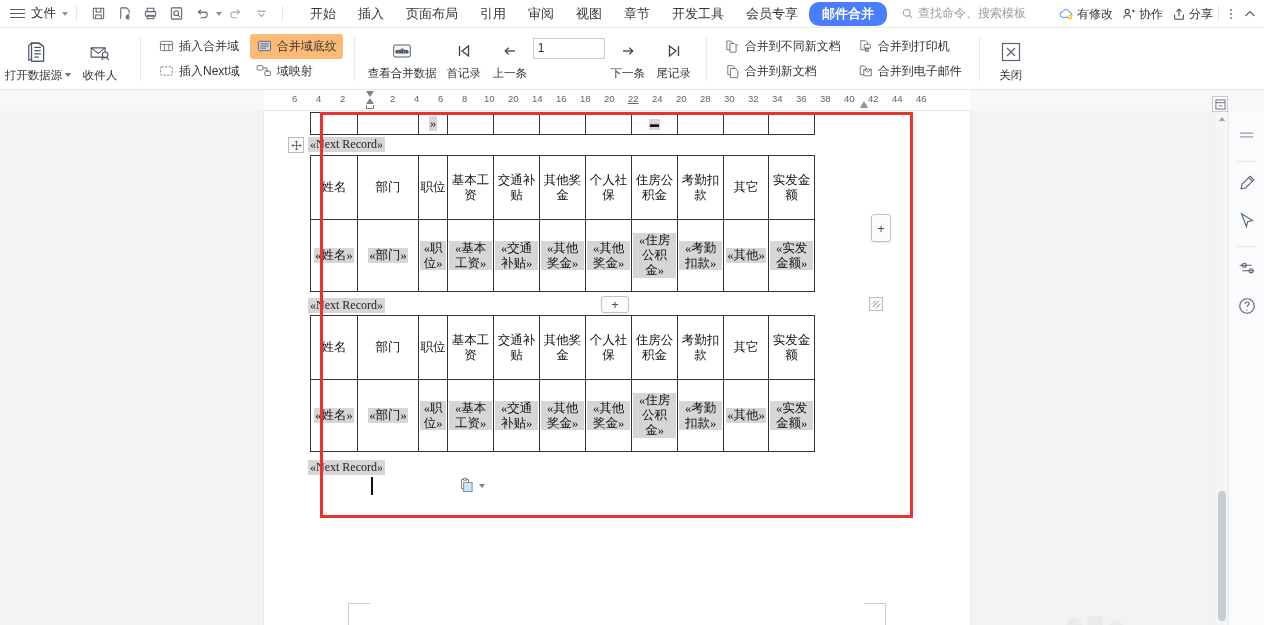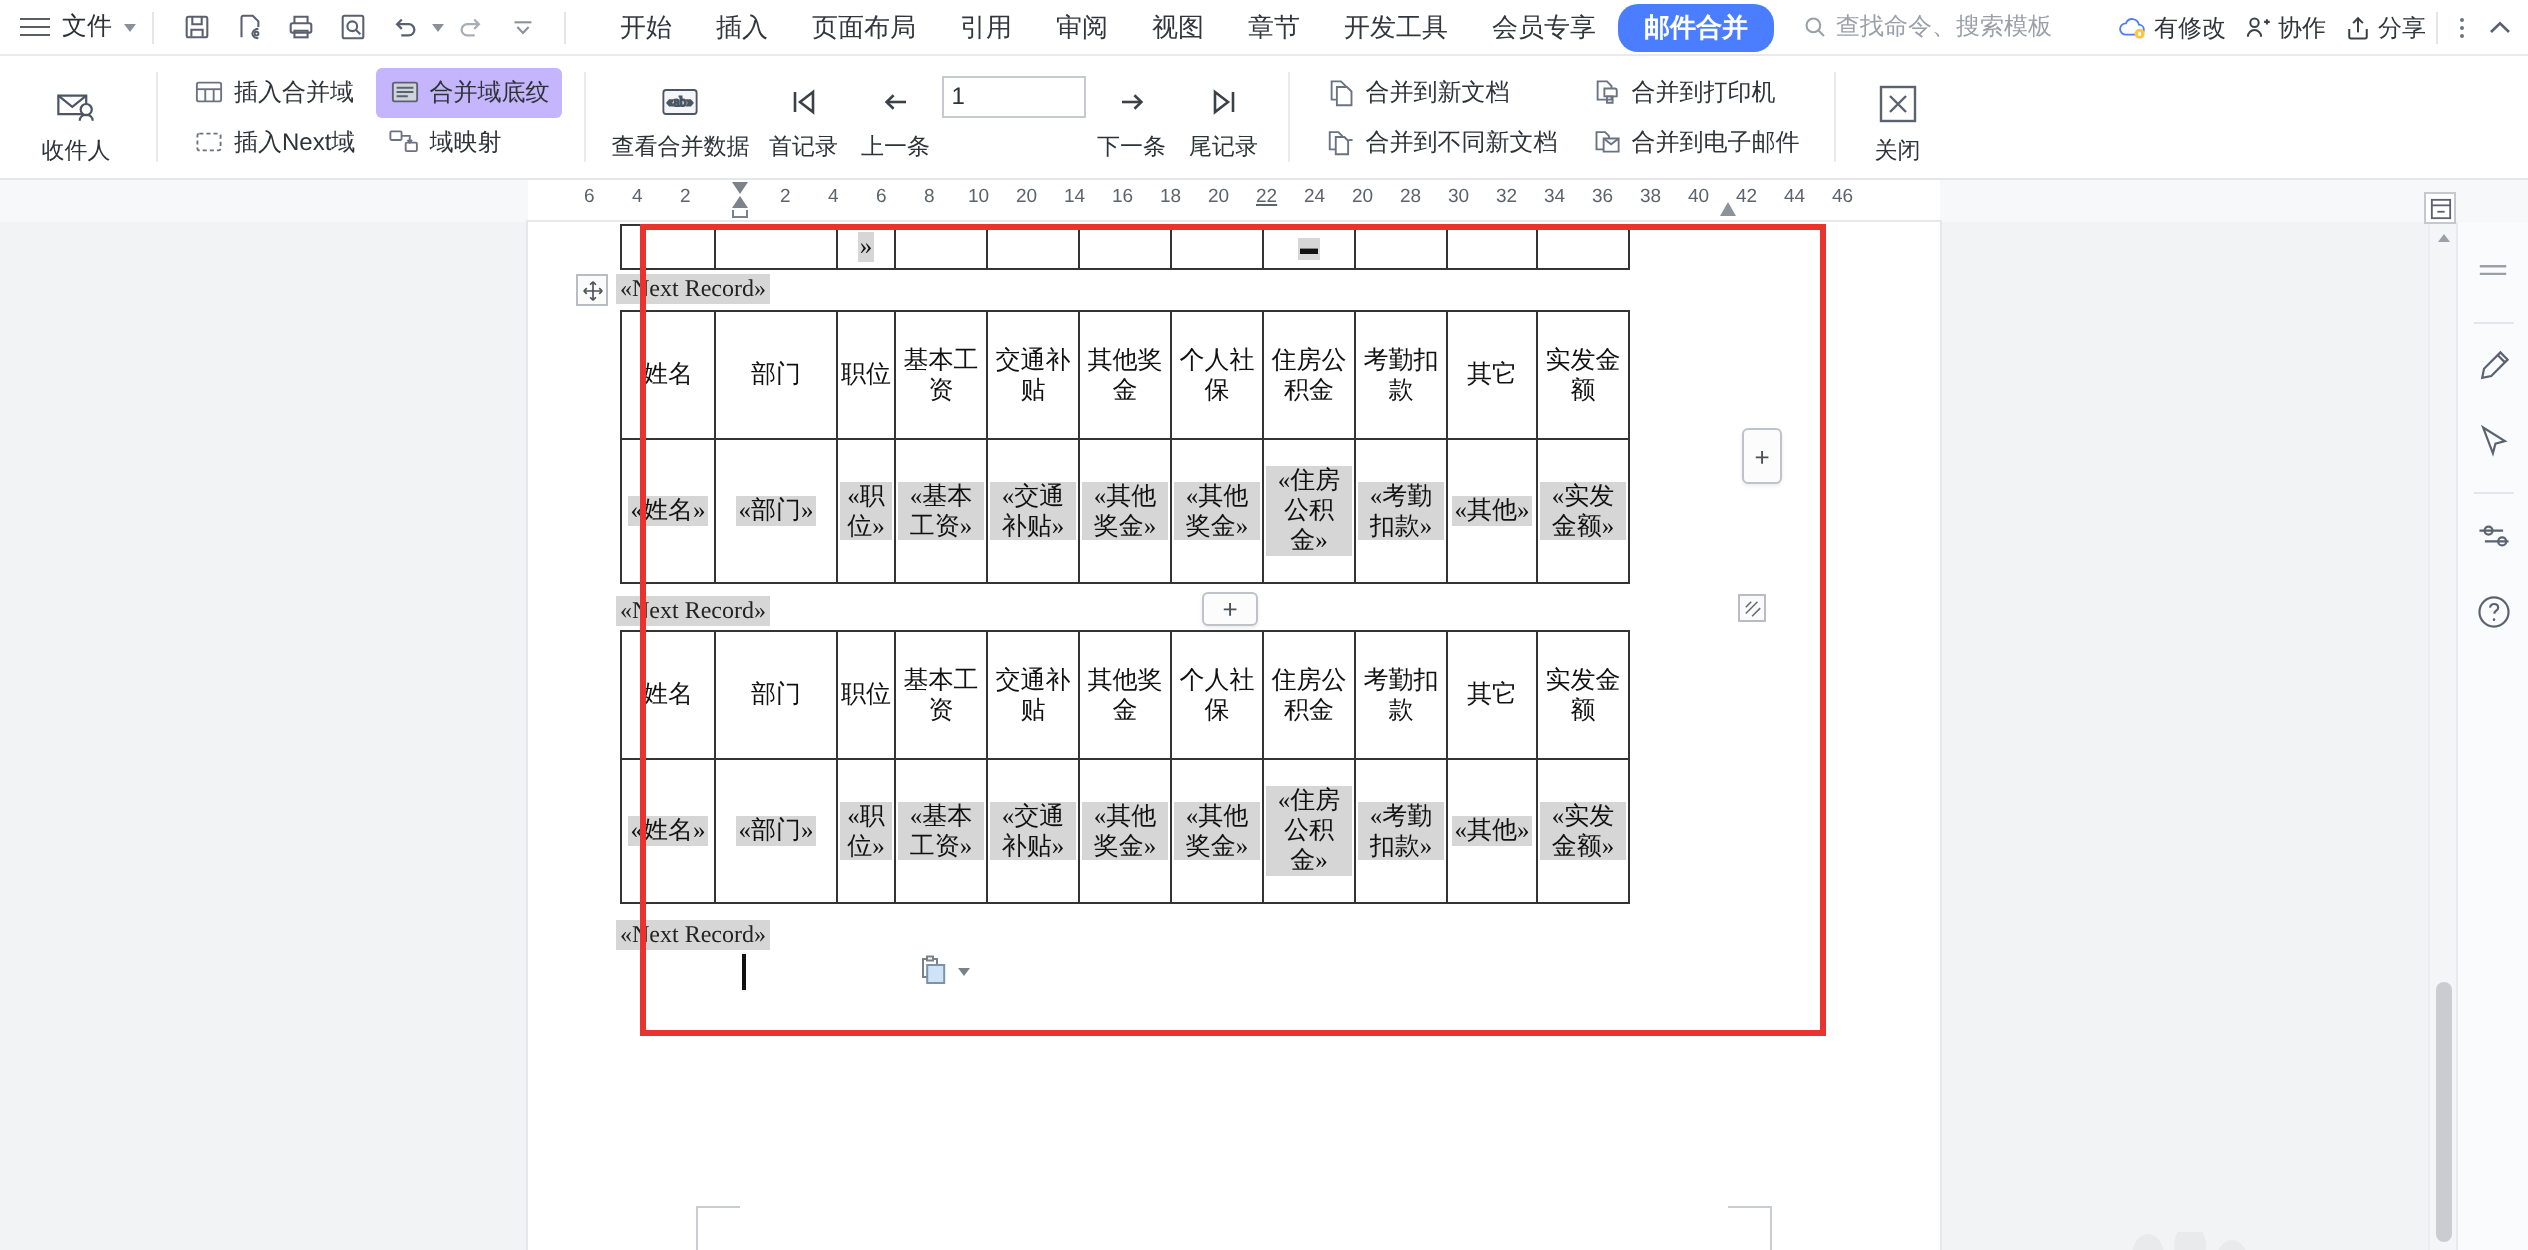--- a/index.html
+++ b/index.html
@@ -49,21 +49,21 @@
   .bigbtn { width: 62px; display: flex; flex-direction: column; align-items: center;
     justify-content: center; padding-top: 3px; }
   .bigbtn .bi { height: 28px; display: flex; align-items: center; justify-content: center; }
   .bigbtn .bl { font-size: 11.5px; color: #2e3338; margin-top: 2px; white-space: nowrap;
     display: flex; align-items: center; }
   .bigbtn .bl .tri { width:0;height:0;border-left:3px solid transparent;border-right:3px solid transparent;
     border-top:4px solid #6b7078; margin-left:3px; }
   .col2 { display: flex; flex-direction: column; justify-content: center; padding: 0 2px; }
   .smbtn { display: flex; align-items: center; height: 25px; padding: 0 6px; border-radius: 3px;
     font-size: 12px; color: #2e3338; white-space: nowrap; }
-  .smbtn.sel { background: #c4b5fd; }
+  .smbtn.sel { background: #fdba74; }
   .smbtn .si { width: 17px; height: 16px; display: flex; align-items: center;
     justify-content: center; margin-right: 4px; }
   .navgrp { display: flex; align-items: stretch; }
   .navbtn { display: flex; flex-direction: column; align-items: center; justify-content: center;
     min-width: 46px; padding: 0 4px; }
   .navbtn .ni { height: 30px; display: flex; align-items: center; justify-content: center; }
   .navbtn .nl { font-size: 11.5px; color: #2e3338; white-space: nowrap; }
   .recinput { width: 72px; height: 21px; border: 1px solid #c6cacf; background: #fff;
     font-size: 12px; color: #2e3338; padding: 0 4px; line-height: 19px; margin-top: 4px; }
   .navwrap { display: flex; flex-direction: column; align-items: center; justify-content: flex-start;
@@ -254,20 +254,34 @@
         </svg>
     </div>
   </div>
 
   <div class="ribbon">
 
     <div class="rgroup">
       <div class="bigbtn">
         <div class="bi">
           <svg width="26" height="26" viewBox="0 0 28 28" fill="none" stroke="#4b5563" stroke-width="1.2">
+            <path d="M7 4.5h8l5 3.5v16H7z" fill="#fff"></path>
+              <path d="M7 4.5h8l5 3.5v16H7z"></path>
+            <path d="M10 9h7M10 12.5h7M10 16h7M10 19.5h5"></path>
+            <path d="M7 4.5L4 7v16l3-1.5z" fill="#eef1f6"></path>
+            </svg>
+        </div>
+        <div class="bl">
+          <span>打开数据源</span>
+          <i class="tri"></i>
+        </div>
+      </div>
+      <div class="bigbtn">
+        <div class="bi">
+          <svg width="26" height="26" viewBox="0 0 28 28" fill="none" stroke="#4b5563" stroke-width="1.2">
             <path d="M4.5 9.5h15v10h-15z"></path>
               <path d="M4.5 9.5l7.5 6 7.5-6"></path>
             <circle cx="19.5" cy="17" r="3" fill="#fff"></circle>
               <path d="M16 23c0-2 1.6-3.2 3.5-3.2S23 21 23 23"></path>
             </svg>
         </div>
         <div class="bl">收件人</div>
       </div>
     </div>
 
@@ -371,35 +385,35 @@
       </div>
     </div>
 
     <div class="rsep"></div>
 
     <div class="rgroup">
       <div class="col2">
         <div class="smbtn">
           <span class="si">
             <svg width="15" height="15" viewBox="0 0 16 16" fill="none" stroke="#6b7280" stroke-width="1">
-              <path d="M3 1.8h5l2.4 2.4v7.3H3z"></path>
-                <path d="M5.8 4.8h5.4l2.4 2.4v7.3H5.8z" fill="#fff"></path>
-              </svg>
-          </span>
-          <span>合并到新文档</span>
-        </div>
-        <div class="smbtn">
-          <span class="si">
-            <svg width="15" height="15" viewBox="0 0 16 16" fill="none" stroke="#6b7280" stroke-width="1">
               <path d="M2 2.2h4.6l2 2v7.2H2z"></path>
                 <path d="M5.2 4.8h4.6l2 2v7.2H5.2z" fill="#fff"></path>
               <path d="M12 6.4h2.2"></path>
               </svg>
           </span>
           <span>合并到不同新文档</span>
+        </div>
+        <div class="smbtn">
+          <span class="si">
+            <svg width="15" height="15" viewBox="0 0 16 16" fill="none" stroke="#6b7280" stroke-width="1">
+              <path d="M3 1.8h5l2.4 2.4v7.3H3z"></path>
+                <path d="M5.8 4.8h5.4l2.4 2.4v7.3H5.8z" fill="#fff"></path>
+              </svg>
+          </span>
+          <span>合并到新文档</span>
         </div>
       </div>
       <div class="col2">
         <div class="smbtn">
           <span class="si">
             <svg width="15" height="15" viewBox="0 0 16 16" fill="none" stroke="#6b7280" stroke-width="1">
               <path d="M3 1.8h5l2.4 2.4v7.3H3z"></path>
                 <path d="M6.6 5.6h5.6a1 1 0 011 1v3.2H6.6z" fill="#fff"></path>
               <path d="M8 9.8h3v3.4H8z"></path>
               </svg>

